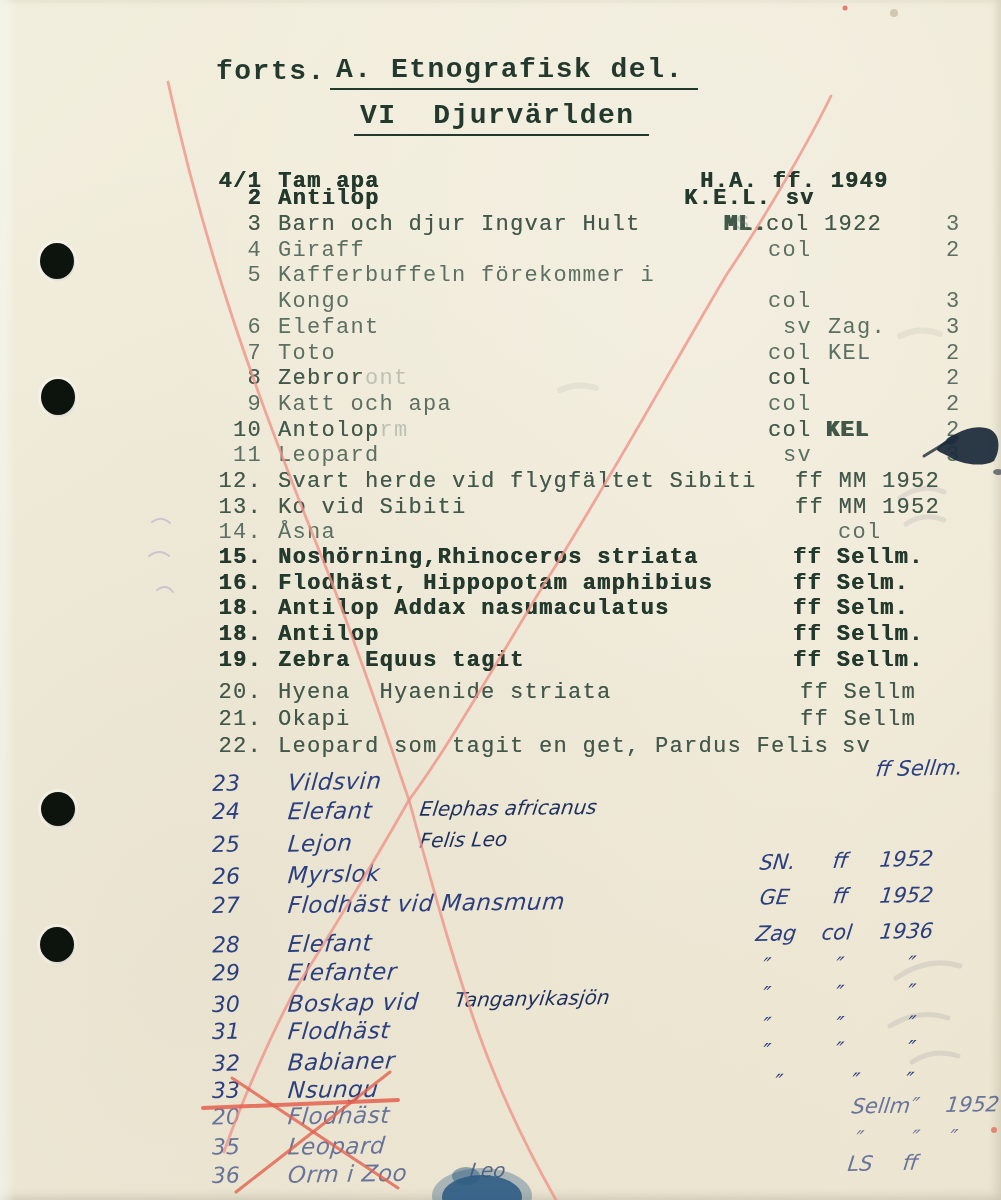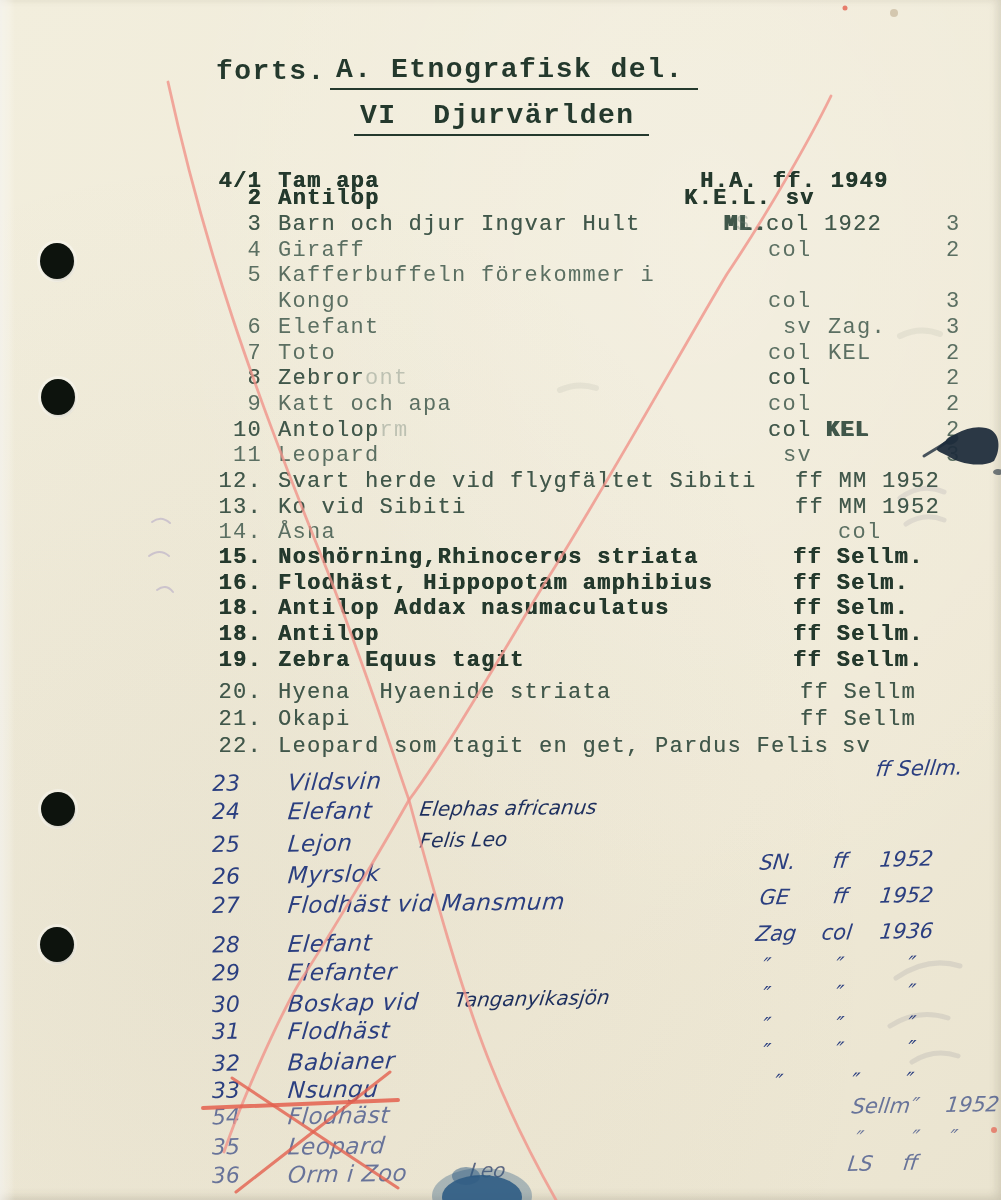--- a/index.html
+++ b/index.html
@@ -261,21 +261,21 @@
         <span class="val" style="left: 908px;">″</span>
       </div>
       <div class="hrow" style="top: 1074px; transform: rotate(-0.8deg);">
         <span class="num">33</span>
         <span class="title">Nsungu</span>
         <span class="val" style="left: 775px;">″</span>
         <span class="val" style="left: 852px;">″</span>
         <span class="val" style="left: 906px;">″</span>
       </div>
       <div class="hrow faded" style="top: 1100px; transform: rotate(-0.9deg);">
-        <span class="num">54</span>
+        <span class="num">20</span>
         <span class="title">Flodhäst</span>
         <span class="val" style="left: 852px;">Sellm</span>
         <span class="val" style="left: 912px;">″</span>
         <span class="val" style="left: 946px;">1952</span>
       </div>
       <div class="hrow faded" style="top: 1131px; transform: rotate(-0.7deg);">
         <span class="num">35</span>
         <span class="title">Leopard</span>
         <span class="val" style="left: 856px;">″</span>
         <span class="val" style="left: 912px;">″</span>

